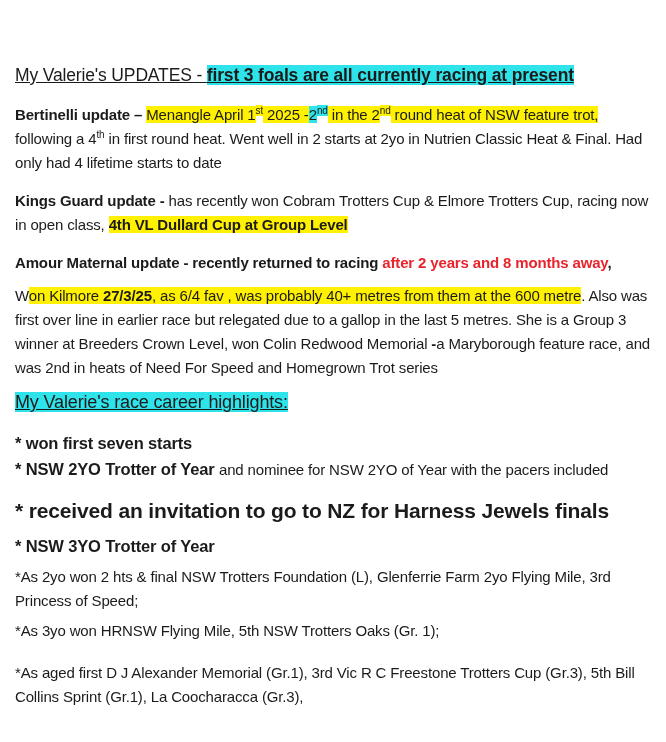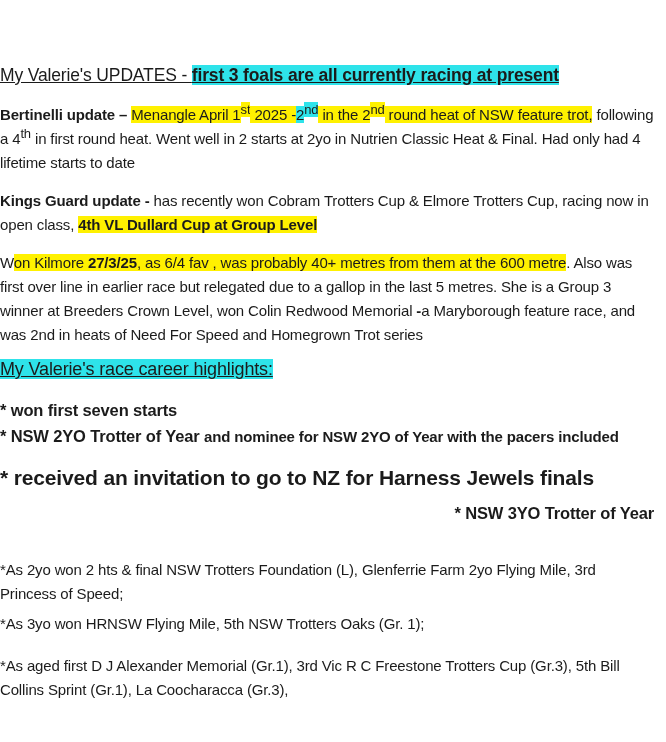--- a/index.html
+++ b/index.html
@@ -3,64 +3,67 @@
 <meta charset="utf-8">
 <style>
   * { margin: 0; padding: 0; box-sizing: border-box; }
   html, body { background: #ffffff; }
   body {
     width: 666px; height: 742px;
     font-family: "Liberation Sans", sans-serif;
     color: #1b1b1b;
     overflow: hidden;
   }
-  .page { padding: 62px 12px 0 0; letter-spacing: -0.15px; }
+  .page { padding: 62px 12px 0 15px; letter-spacing: -0.15px; }
 
   .title { font-size: 17.5px; line-height: 26px; margin-bottom: 15px; }
   .u { text-decoration: underline; }
   .b { font-weight: bold; }
   .hl-y { background: #fff100; margin-top: 12px; }
   .hl-c { background: #2ee3ea; }
   .red { color: #e8232b; }
 
   p.body { font-size: 15px; line-height: 24px; margin-bottom: 14px; }
   p.amour { margin-bottom: 9px; }
   p.kilmore { margin-bottom: 9px; }
 
   .h2 { font-size: 18px; line-height: 26px; font-weight: normal; margin-bottom: 15px; }
 
   .item-lg { font-size: 16.5px; line-height: 26px; font-weight: bold; }
   .i1 { }
   .i2 { margin-bottom: 15px; }
-  .i2 .normal-part { font-size: 15px; font-weight: bold; }
+  .i2 .normal-part { font-size: 15px; font-weight: normal; }
   .item-sm { font-size: 21px; line-height: 25px; font-weight: bold; margin-bottom: 10px; }
-  .i4 { margin-bottom: 32px; text-align: right; }
+  .i4 { margin-bottom: 6px; }
   p.p2yo { margin-bottom: 6px; }
   p.p3yo { margin-bottom: 18px; }
   p.paged { margin-bottom: 0; }
 
-  sup { font-size: 13px; line-height: 0; vertical-align: super; }
+  sup { font-size: 10px; line-height: 0; vertical-align: super; }
 </style>
 </head>
 <body>
 
 <div class="page">
 
   <div class="title">
     <span class="u">My Valerie's UPDATES - </span><span class="u b hl-c">first 3 foals are all currently racing at present</span>
   </div>
 
   <p class="body">
     <span class="b">Bertinelli update – </span><span class="hl-y">Menangle April 1</span><sup class="hl-y">st</sup><span class="hl-y"> 2025 -</span><span class="hl-c">2</span><sup class="hl-c">nd</sup><span class="hl-y"> in the 2</span><sup class="hl-y">nd</sup><span class="hl-y"> round heat of NSW feature trot,</span><span> following a 4</span><sup>th</sup><span> in first round heat. Went well in 2 starts at 2yo in Nutrien Classic Heat &amp; Final. Had only had 4 lifetime starts to date</span>
   </p>
 
   <p class="body">
     <span class="b">Kings Guard update - </span><span>has recently won Cobram Trotters Cup &amp; Elmore Trotters Cup, racing now in open class, </span><span class="b hl-y">4th VL Dullard Cup at Group Level</span>
   </p>
 
+  <p class="body amour">
+    <span class="b">Amour Maternal update - recently returned to racing </span><span class="b red">after 2 years and 8 months away</span><span class="b">,</span>
+  </p>
 
   <p class="body kilmore">
     <span>W</span><span class="hl-y">on Kilmore </span><span class="b hl-y">27/3/25</span><span class="hl-y">, as 6/4 fav , was probably 40+ metres from them at the 600 metre</span><span>. Also was first over line in earlier race but relegated due to a gallop in the last 5 metres. She is a Group 3 winner at Breeders Crown Level, won Colin Redwood Memorial </span><span class="b">-</span><span>a Maryborough feature race, and was 2nd in heats of Need For Speed and Homegrown Trot series</span>
   </p>
 
   <div class="h2">
     <span class="u hl-c">My Valerie's race career highlights:</span>
   </div>
 
   <div class="item-lg i1">* won first seven starts</div>

